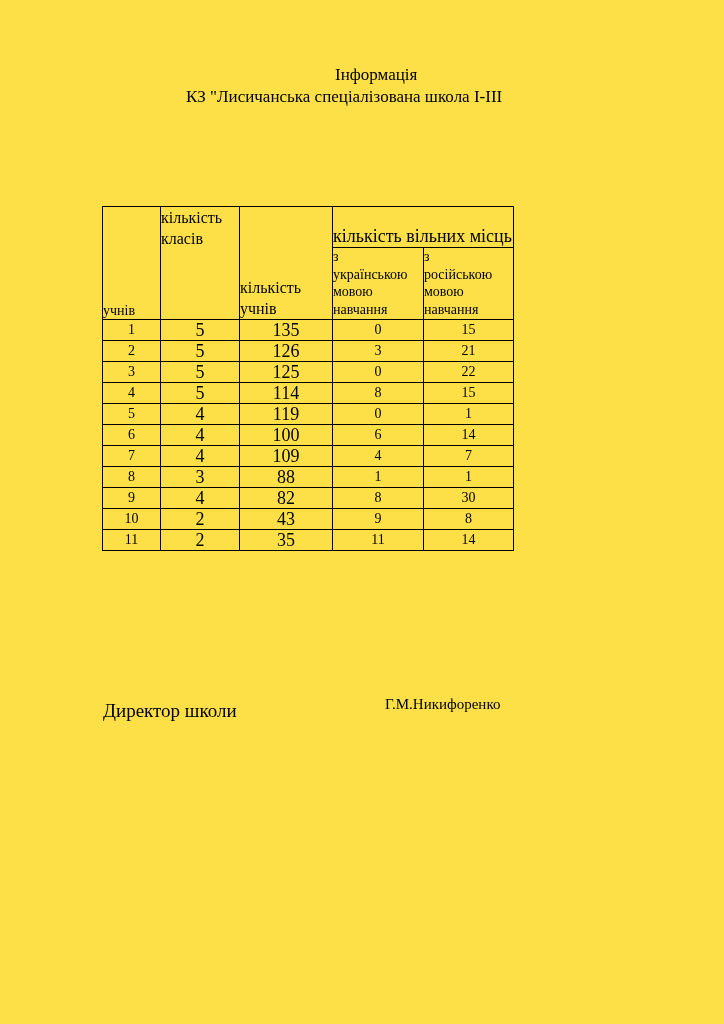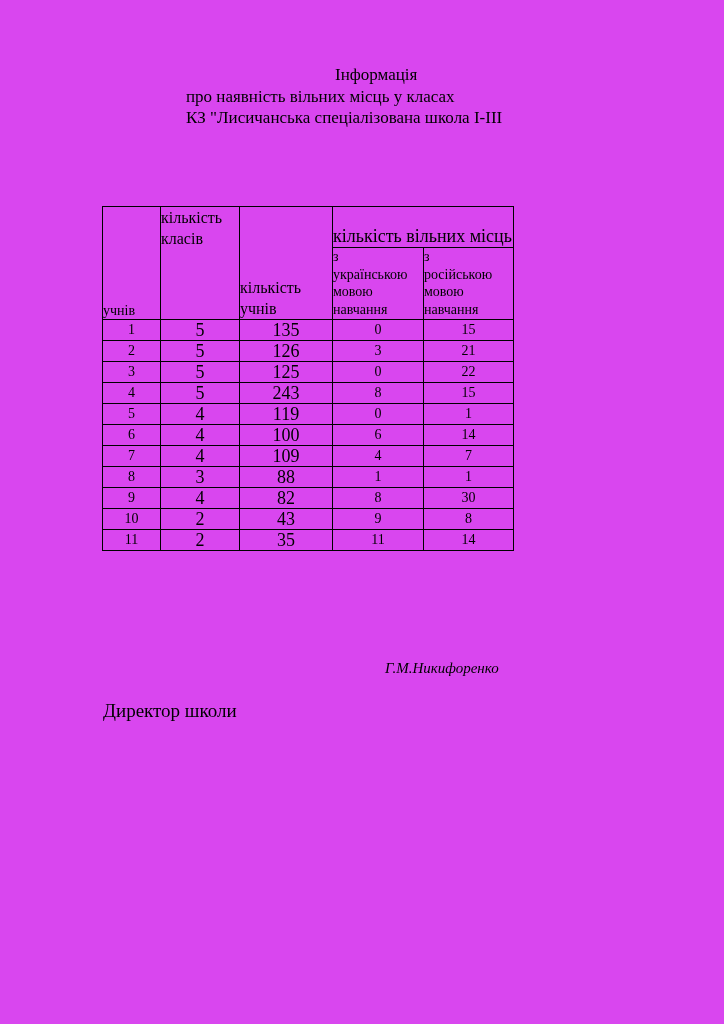--- a/index.html
+++ b/index.html
@@ -4,21 +4,21 @@
 <style>
   html, body {
     margin: 0;
     padding: 0;
     background: #ffffff;
   }
   .page {
     position: relative;
     width: 724px;
     height: 1024px;
-    background: #d946ef;
+    background: #fde047;
     color: #000000;
     font-family: "Liberation Serif", serif;
     overflow: hidden;
   }
 
   
   .title-block {
     position: absolute;
     left: 0;
     top: 64px;
@@ -101,34 +101,32 @@
   .sig-left {
     position: absolute;
     left: 103px;
     top: 700px;
     font-size: 19px;
     white-space: nowrap;
   }
   .sig-right {
     position: absolute;
     left: 385px;
-    top: 660px;
+    top: 696px;
     font-size: 15px;
     white-space: nowrap;
-    font-style: italic;
   }
 </style>
 </head>
 <body>
 
 <div class="page">
 
   <div class="title-block">
     <div class="tl-center1">Інформація</div>
-    <div class="tl-left">про наявність вільних місць у класах</div>
     <div class="tl-left">КЗ "Лисичанська спеціалізована школа І-ІІІ</div>
   </div>
 
   <table class="vacancy">
     <colgroup>
       <col style="width:58px">
       <col style="width:79px">
       <col style="width:93px">
       <col style="width:91px">
       <col style="width:90px">
@@ -171,21 +169,21 @@
       <tr>
         <td>3</td>
         <td class="big">5</td>
         <td class="big">125</td>
         <td>0</td>
         <td>22</td>
       </tr>
       <tr>
         <td>4</td>
         <td class="big">5</td>
-        <td class="big">243</td>
+        <td class="big">114</td>
         <td>8</td>
         <td>15</td>
       </tr>
       <tr>
         <td>5</td>
         <td class="big">4</td>
         <td class="big">119</td>
         <td>0</td>
         <td>1</td>
       </tr>

